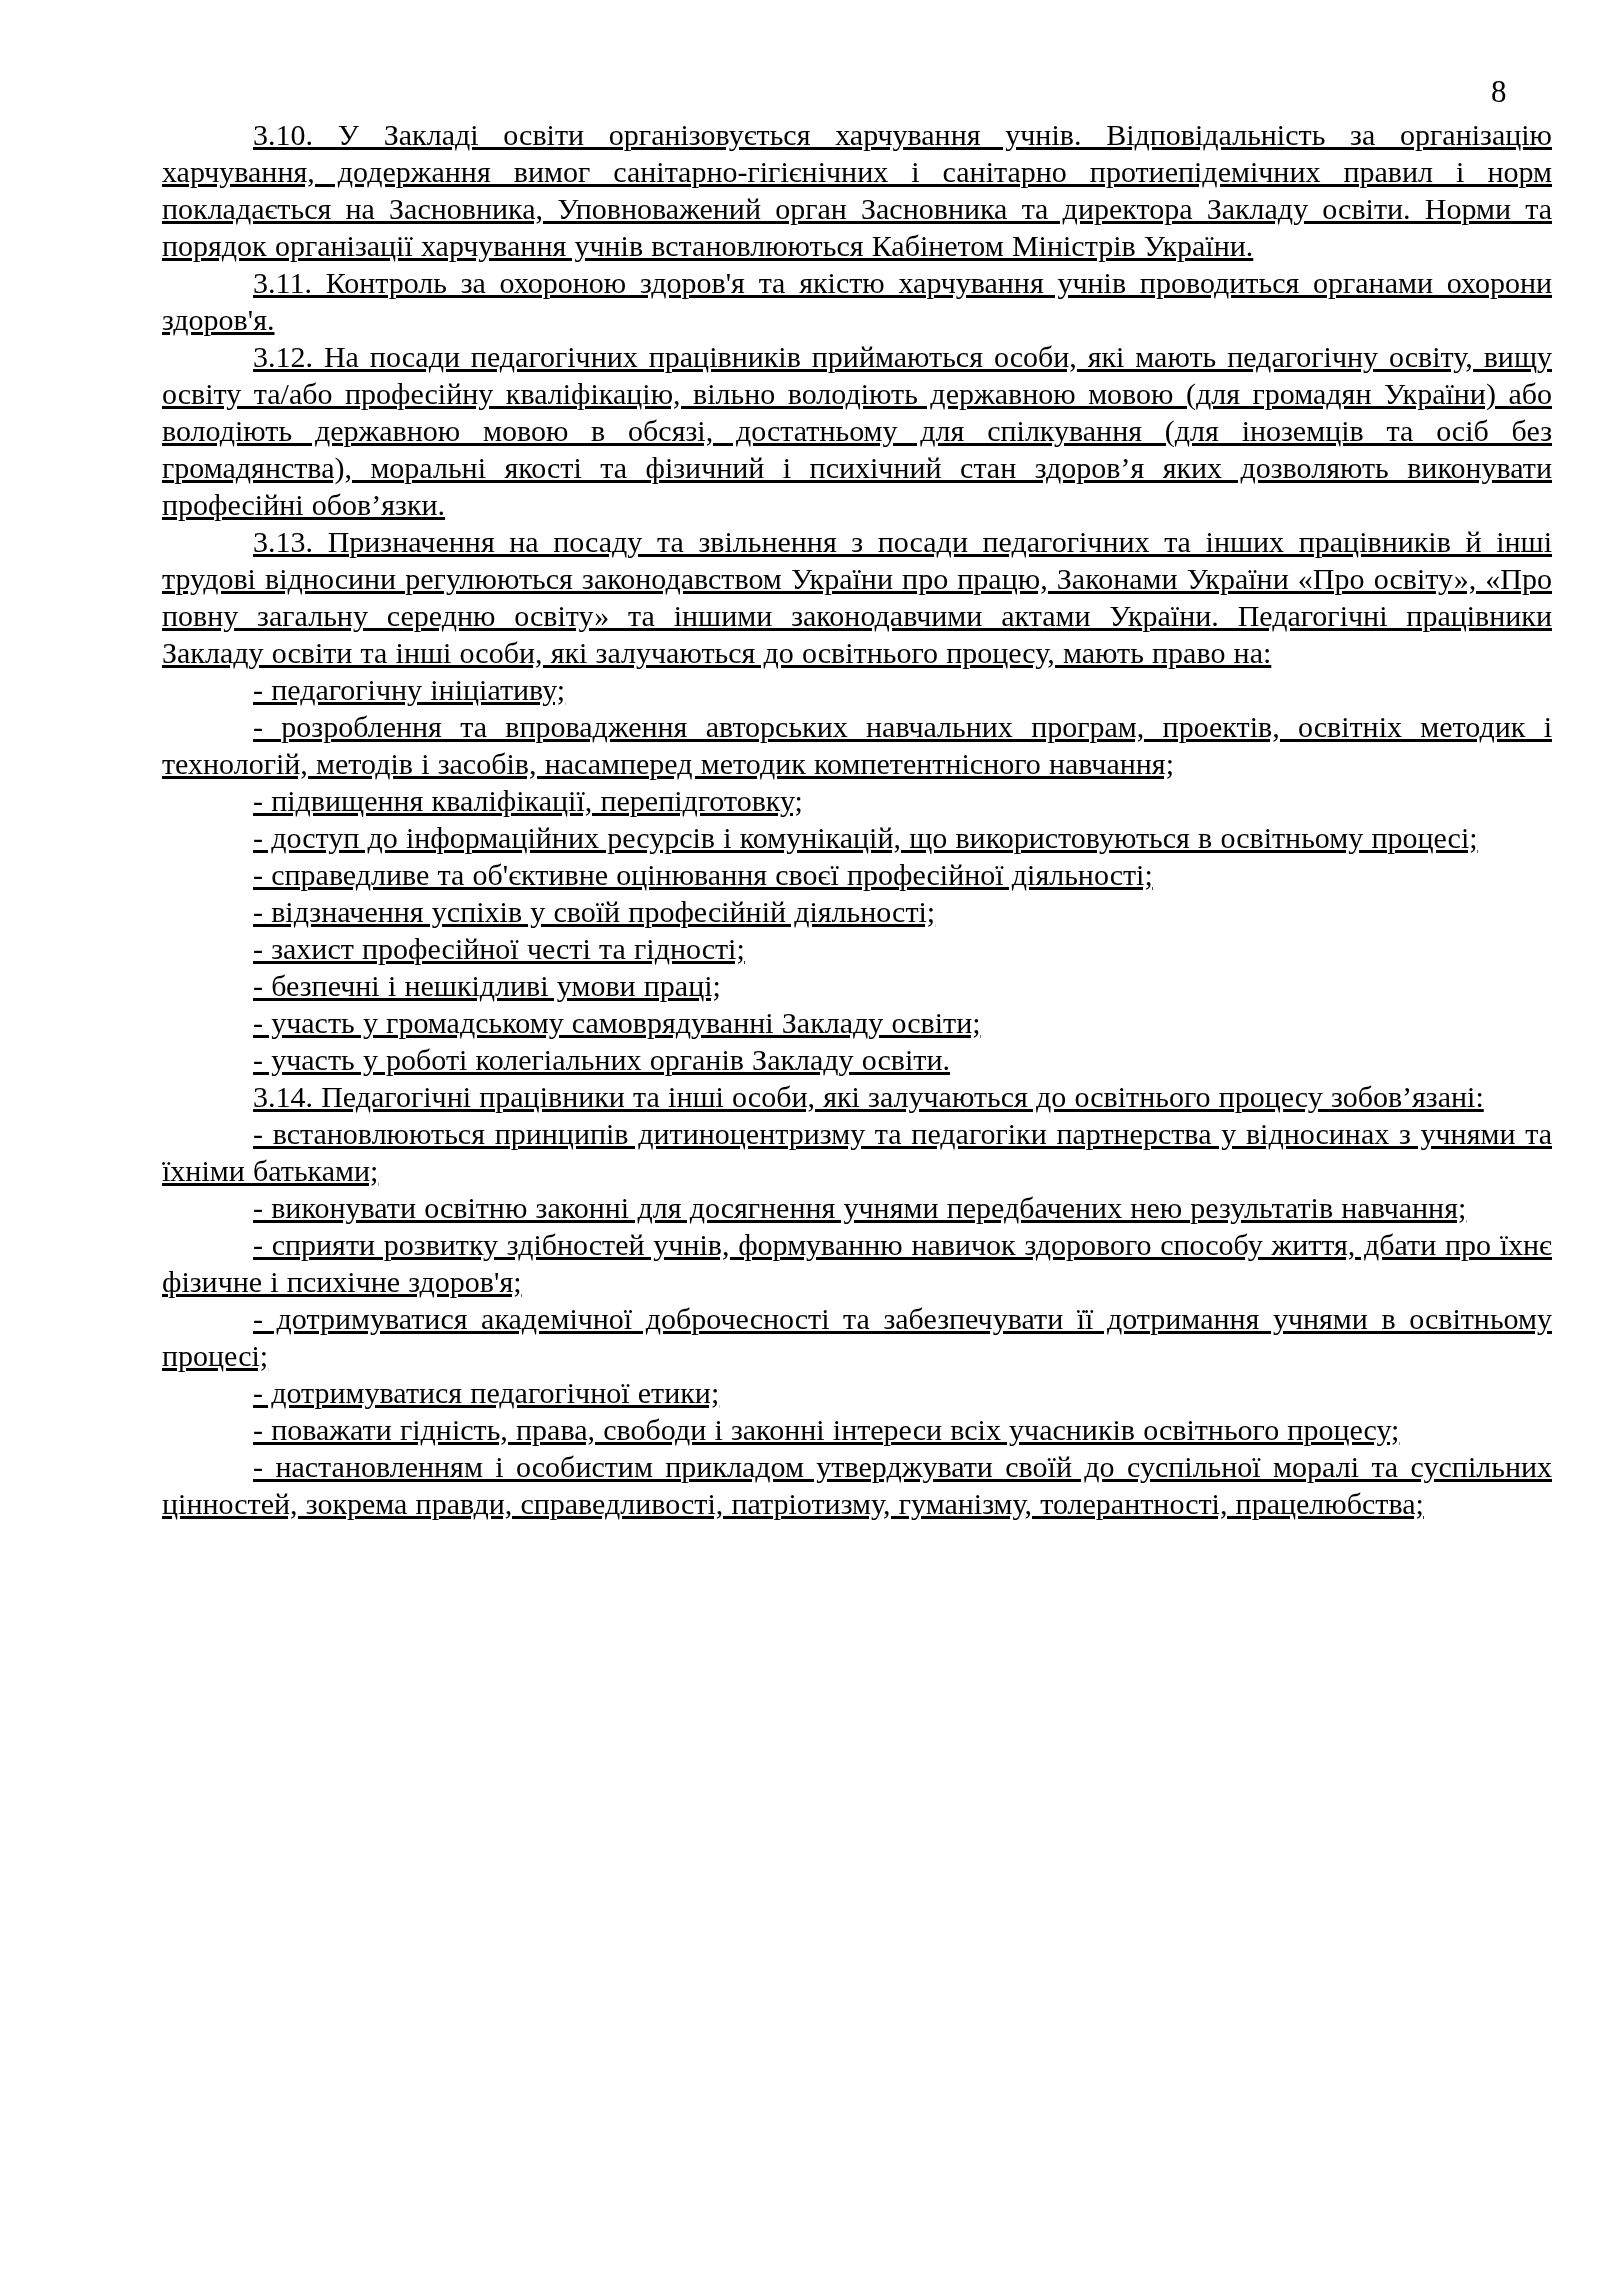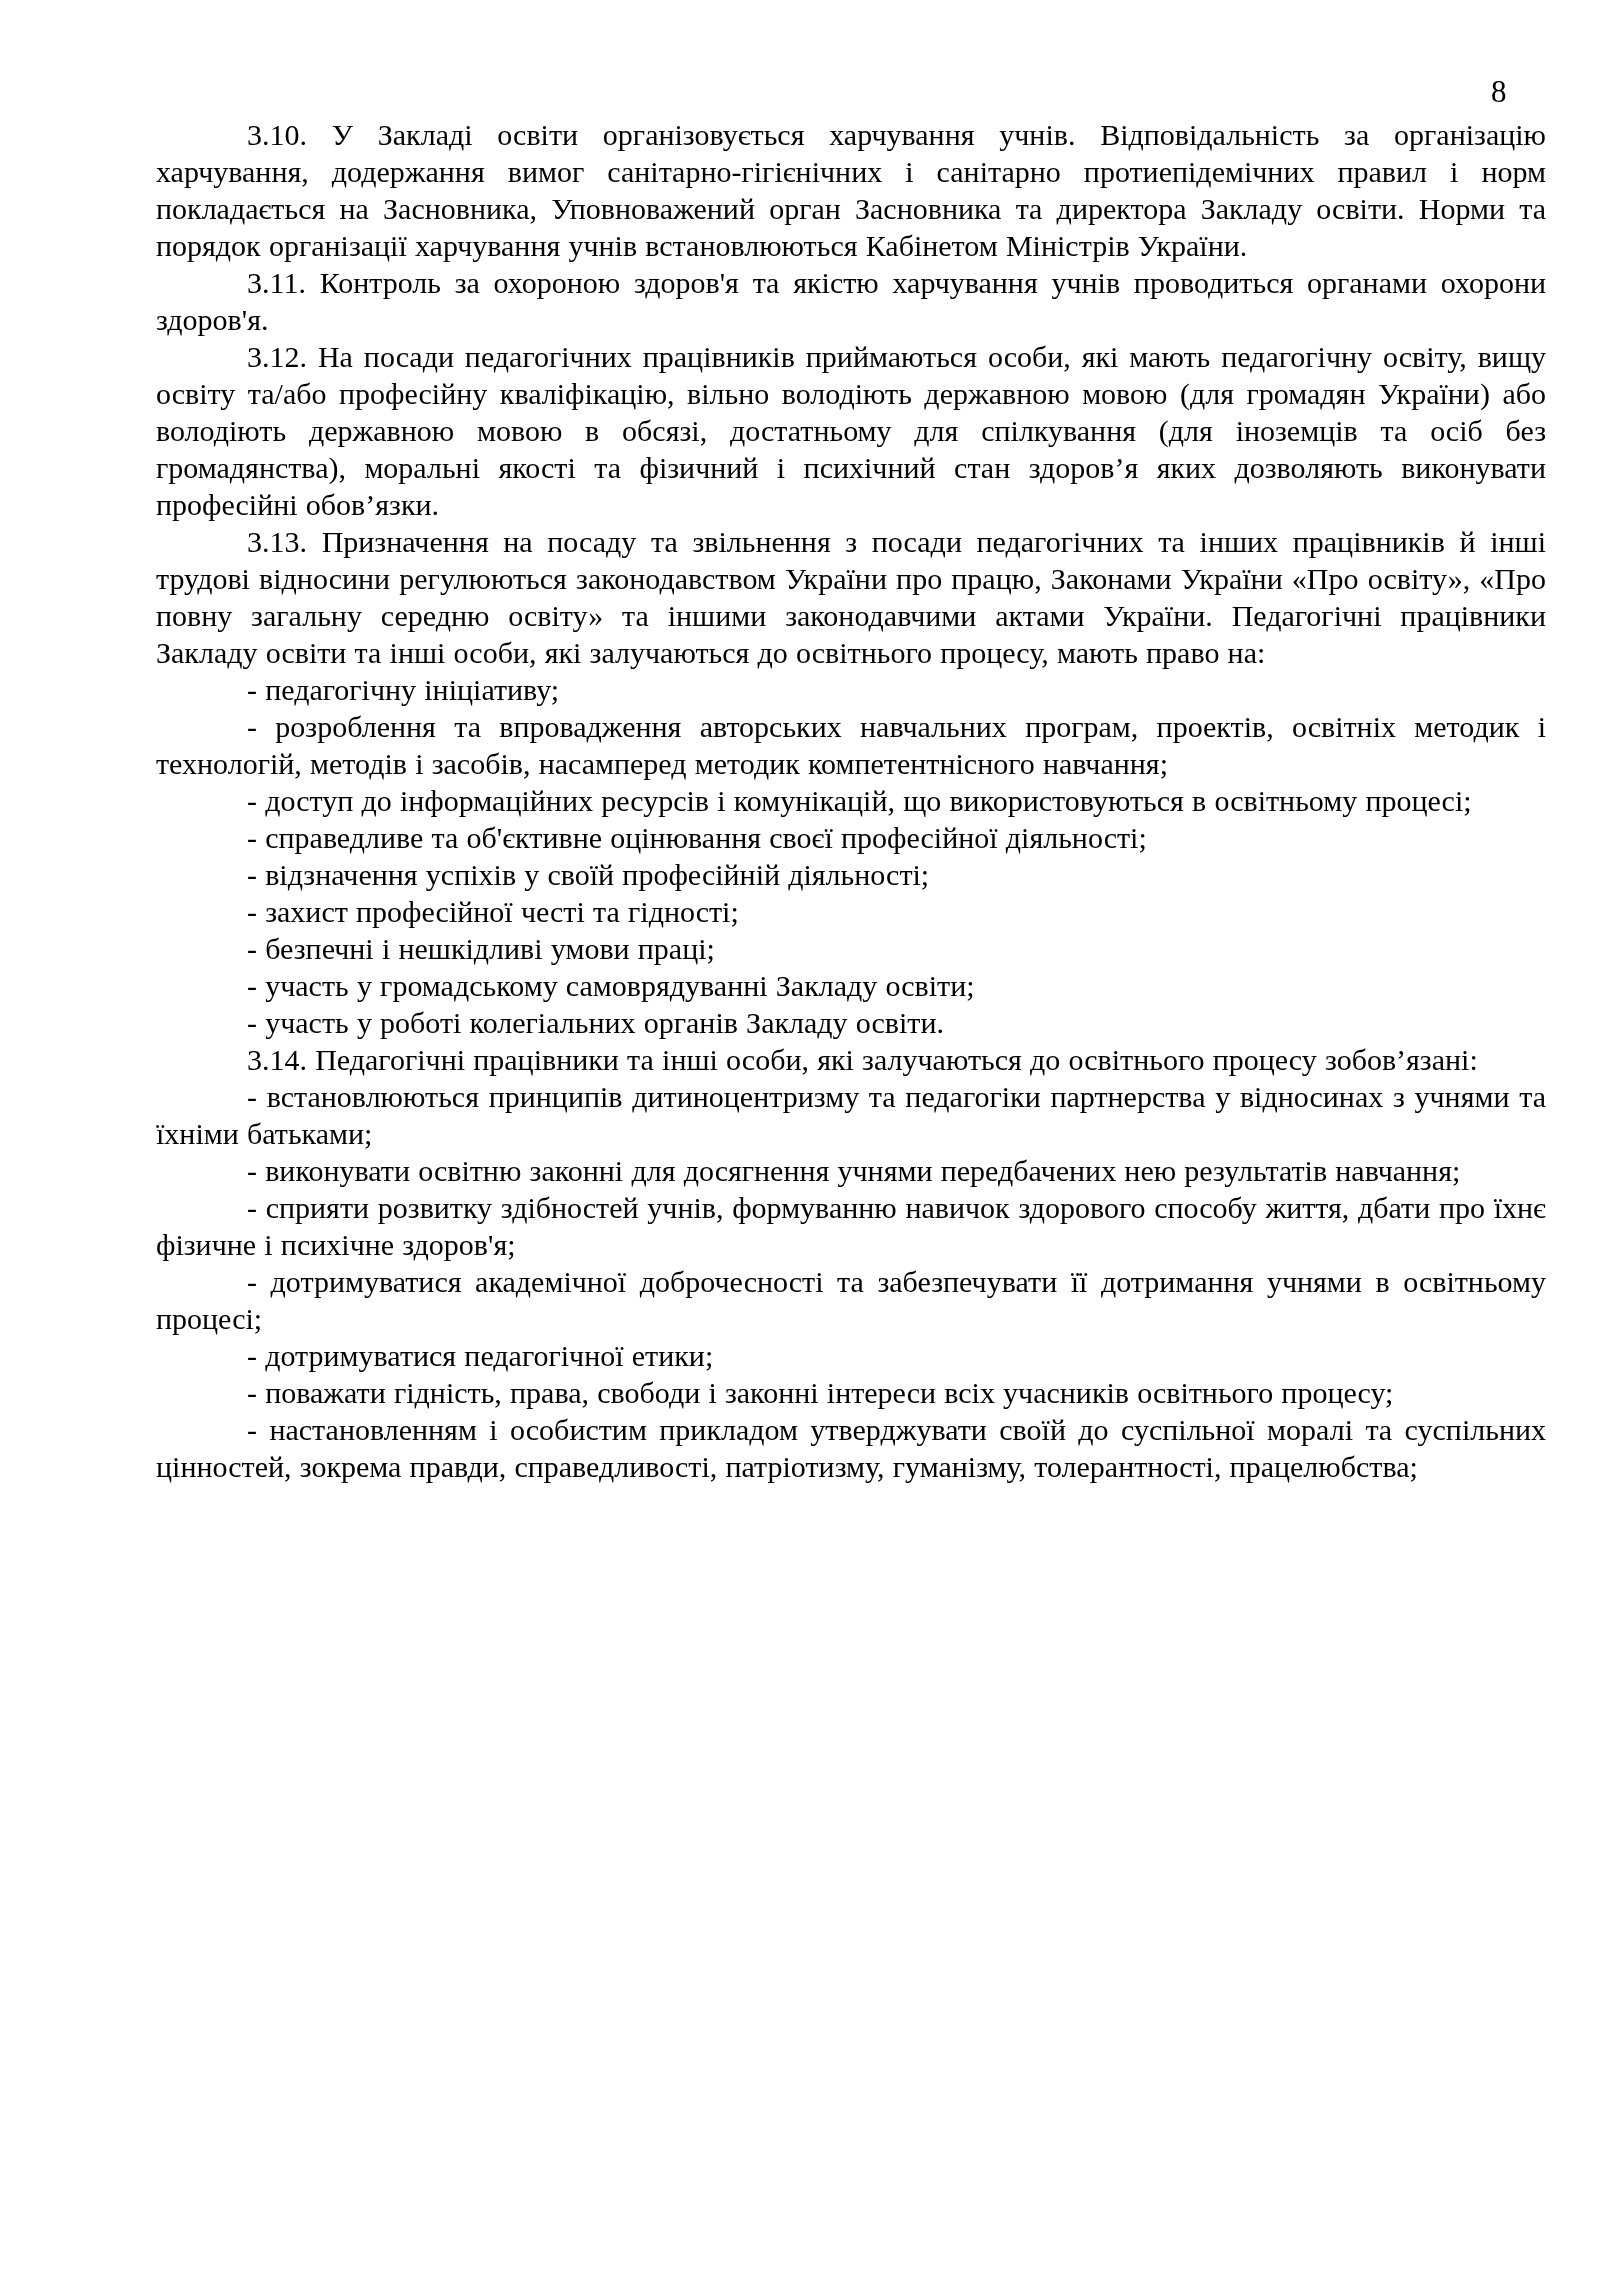--- a/index.html
+++ b/index.html
@@ -19,23 +19,24 @@
   }
   .page-number {
     position: absolute;
     top: 73px;
     left: 1491px;
     font-size: 31px;
     line-height: 37px;
   }
   .content {
     position: absolute;
-    left: 156px;
+    left: 162px;
     top: 116px;
     width: 1390px;
+    text-decoration: underline;
   }
   .content p {
     margin: 0;
     padding: 0;
     text-indent: 91px;
     text-align: justify;
     font-size: 30px;
     line-height: 37px;
     word-spacing: 0.7px;
   }
@@ -45,20 +46,21 @@
 
 <div class="page">
   <div class="page-number">8</div>
   <div class="content">
     <p>3.10. У Закладі освіти організовується харчування учнів. Відповідальність за організацію харчування, додержання вимог санітарно-гігієнічних і санітарно протиепідемічних правил і норм покладається на Засновника, Уповноважений орган Засновника та директора Закладу освіти. Норми та порядок організації харчування учнів встановлюються Кабінетом Міністрів України.</p>
     <p>3.11. Контроль за охороною здоров'я та якістю харчування учнів проводиться органами охорони здоров'я.</p>
     <p>3.12. На посади педагогічних працівників приймаються особи, які мають педагогічну освіту, вищу освіту та/або професійну кваліфікацію, вільно володіють державною мовою (для громадян України) або володіють державною мовою в обсязі, достатньому для спілкування (для іноземців та осіб без громадянства), моральні якості та фізичний і психічний стан здоров’я яких дозволяють виконувати професійні обов’язки.</p>
     <p>3.13. Призначення на посаду та звільнення з посади педагогічних та інших працівників й інші трудові відносини регулюються законодавством України про працю, Законами України «Про освіту», «Про повну загальну середню освіту» та іншими законодавчими актами України. Педагогічні працівники Закладу освіти та інші особи, які залучаються до освітнього процесу, мають право на:</p>
     <p>- педагогічну ініціативу;</p>
     <p>- розроблення та впровадження авторських навчальних програм, проектів, освітніх методик і технологій, методів і засобів, насамперед методик компетентнісного навчання;</p>
+    <p>- підвищення кваліфікації, перепідготовку;</p>
     <p>- доступ до інформаційних ресурсів і комунікацій, що використовуються в освітньому процесі;</p>
     <p>- справедливе та об'єктивне оцінювання своєї професійної діяльності;</p>
     <p>- відзначення успіхів у своїй професійній діяльності;</p>
     <p>- захист професійної честі та гідності;</p>
     <p>- безпечні і нешкідливі умови праці;</p>
     <p>- участь у громадському самоврядуванні Закладу освіти;</p>
     <p>- участь у роботі колегіальних органів Закладу освіти.</p>
     <p>3.14. Педагогічні працівники та інші особи, які залучаються до освітнього процесу зобов’язані:</p>
     <p>- встановлюються принципів дитиноцентризму та педагогіки партнерства у відносинах з учнями та їхніми батьками;</p>
     <p>- виконувати освітню законні для досягнення учнями передбачених нею результатів навчання;</p>

